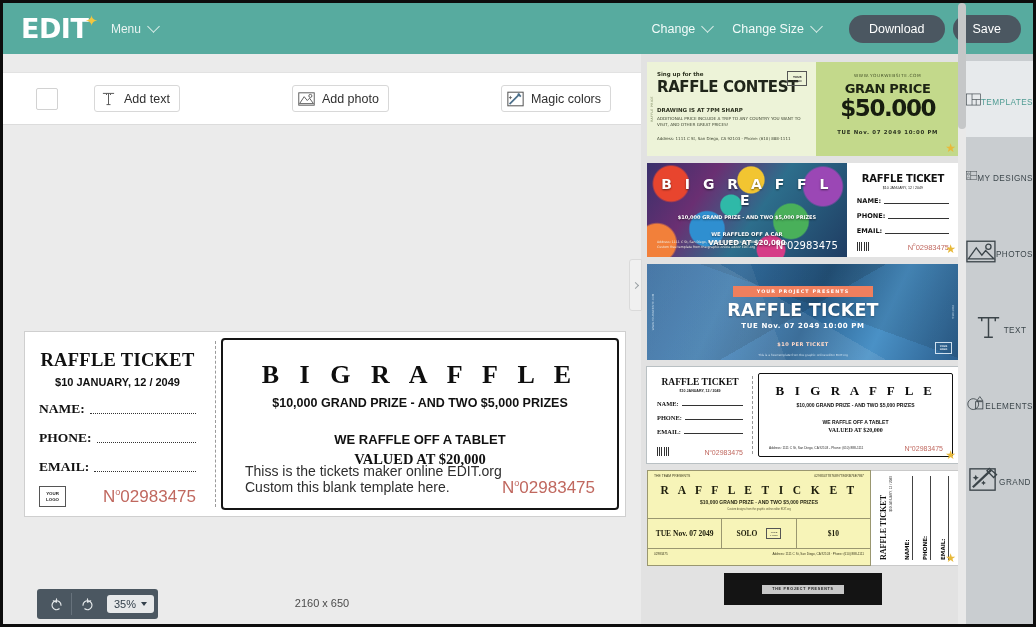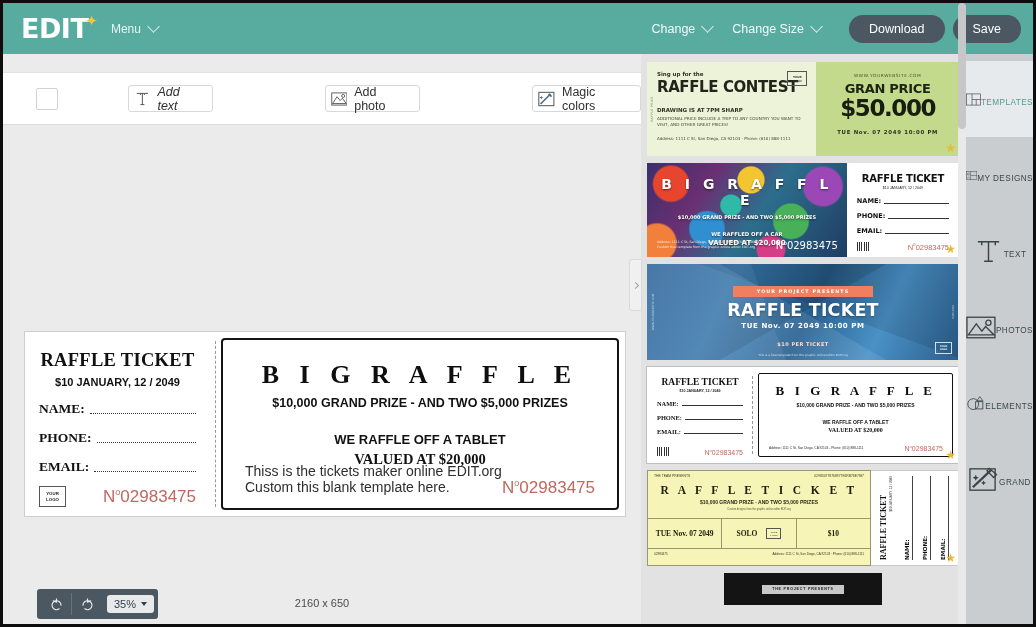--- a/index.html
+++ b/index.html
@@ -86,21 +86,21 @@
   .tool-btn {
     display: flex; align-items: center;
     border: 1px solid #d8d8d8;
     border-radius: 3px;
     background: #ffffff;
     height: 27px;
     padding: 0 9px 0 5px;
     font-size: 12.5px; color: #333;
   }
   .tool-btn .tlabel { margin-left: 7px; color: #2f2f2f; }
-  .tb1 { margin-left: 70px; font-style: italic; }
+  .tb1 { margin-left: 36px; }
   .tb2 { margin-left: 112px; }
   .tb3 { margin-left: 112px; }
   .ticon { width: 17px; height: 16px; display:block; }
 
   .canvas-area {
     position: absolute; top: 71px; left: 0;
     width: 638px; height: 502px;
     background: #ebebeb;
   }
 
@@ -774,32 +774,32 @@
         <rect x="1" y="1" width="30" height="24" fill="none" stroke="#3b4449" stroke-width="1.4"></rect>
         <path d="M13 1 V25 M13 13 H31" stroke="#3b4449" stroke-width="1.4" fill="none"></path>
         <circle cx="7" cy="9" r="3" fill="none" stroke="#3b4449" stroke-width="1.3"></circle>
         <path d="M2.5 21 q4.5 -6 9 0" fill="none" stroke="#3b4449" stroke-width="1.3"></path>
       </svg>
       <span class="side-label">MY DESIGNS</span>
     </div>
 
     <div class="side-item">
       <svg class="side-ico" viewBox="0 0 32 26">
-        <path d="M5 3 H27 M16 3 V23 M9 3.6 V6.5 M23 3.6 V6.5 M11.5 23 H20.5" stroke="#3b4449" stroke-width="1.5" fill="none"></path>
-      </svg>
-      <span class="side-label">TEXT</span>
-    </div>
-
-    <div class="side-item">
-      <svg class="side-ico" viewBox="0 0 32 26">
         <rect x="1" y="2" width="30" height="22" fill="none" stroke="#3b4449" stroke-width="1.4"></rect>
         <path d="M2.5 21 L11 9 L17 17 L21 12 L30 21 Z" fill="none" stroke="#3b4449" stroke-width="1.4"></path>
         <circle cx="24" cy="8" r="2.8" fill="none" stroke="#3b4449" stroke-width="1.4"></circle>
       </svg>
       <span class="side-label">PHOTOS</span>
+    </div>
+
+    <div class="side-item">
+      <svg class="side-ico" viewBox="0 0 32 26">
+        <path d="M5 3 H27 M16 3 V23 M9 3.6 V6.5 M23 3.6 V6.5 M11.5 23 H20.5" stroke="#3b4449" stroke-width="1.5" fill="none"></path>
+      </svg>
+      <span class="side-label">TEXT</span>
     </div>
 
     <div class="side-item">
       <svg class="side-ico" viewBox="0 0 32 26">
         <circle cx="12" cy="14" r="9" fill="none" stroke="#3b4449" stroke-width="1.4"></circle>
         <rect x="16" y="10" width="12" height="12" fill="none" stroke="#3b4449" stroke-width="1.4"></rect>
         <path d="M23 1.5 L28 8.5 H18 Z" fill="none" stroke="#3b4449" stroke-width="1.3"></path>
       </svg>
       <span class="side-label">ELEMENTS</span>
     </div>

